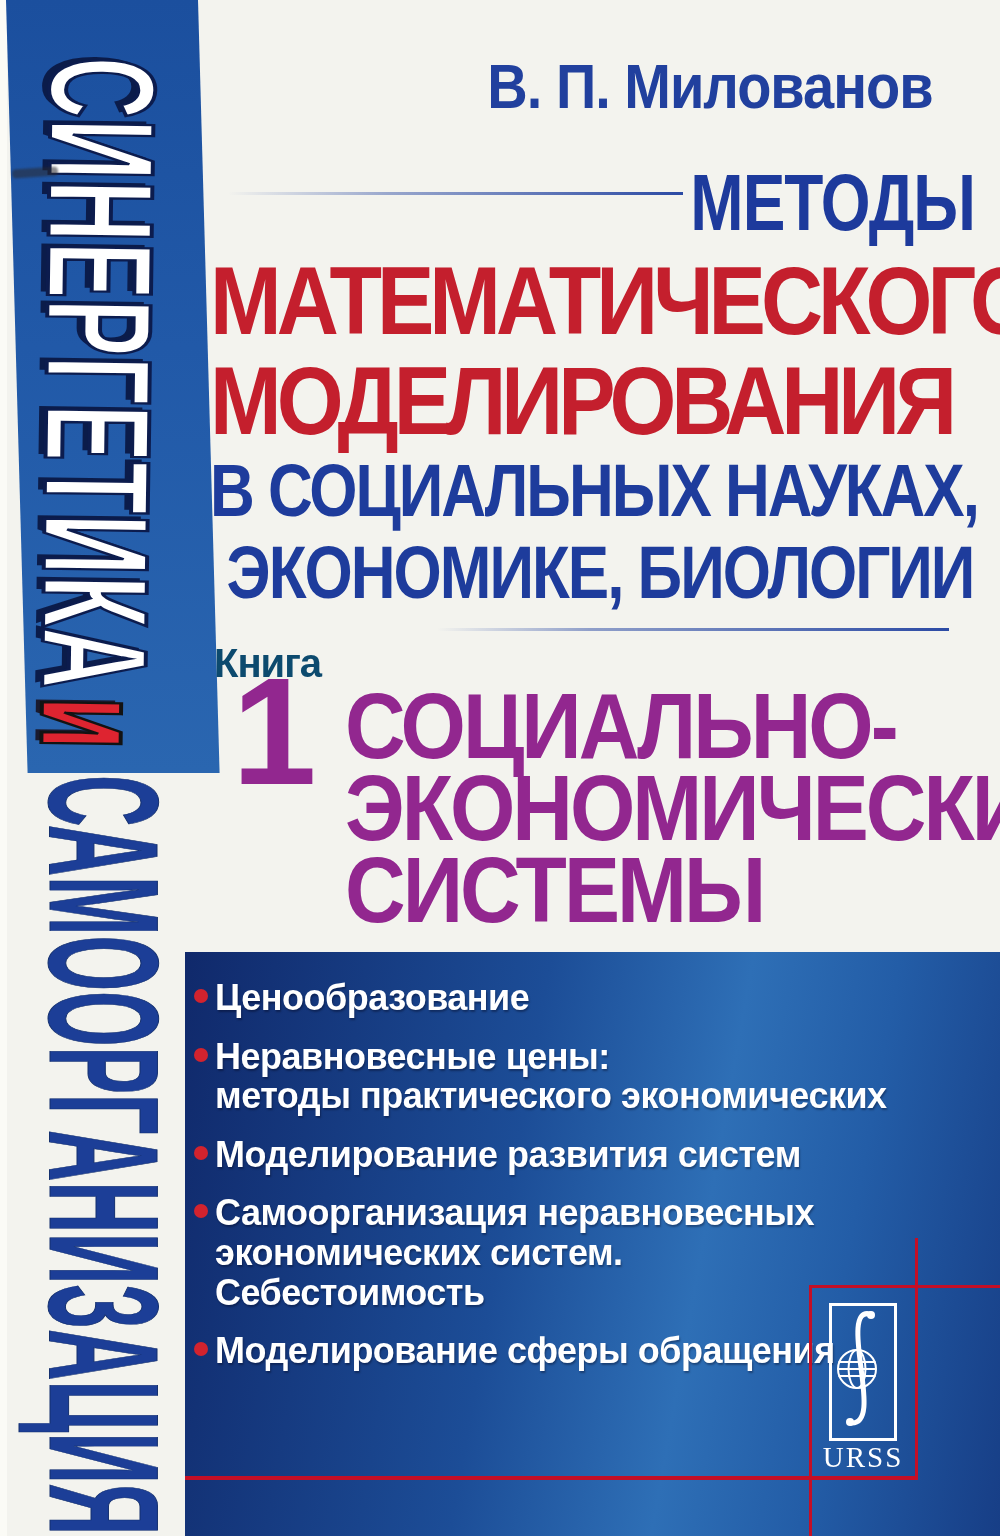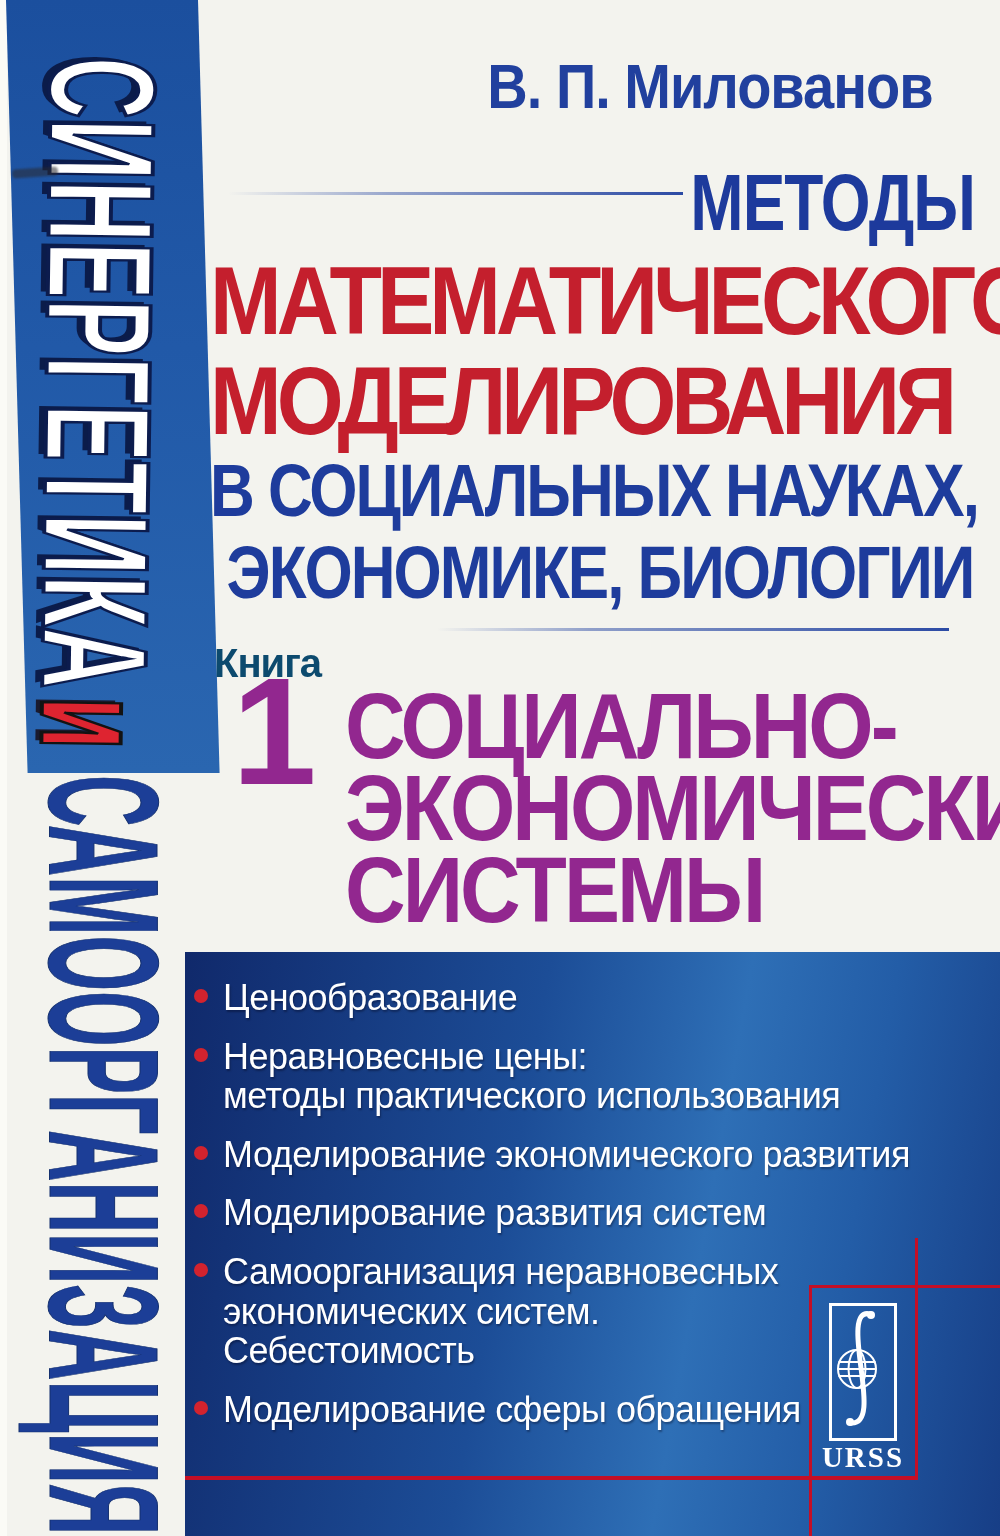--- a/index.html
+++ b/index.html
@@ -79,40 +79,40 @@
   .t-vol2{top:755px;}
   .t-vol3{top:837px;}
 
   
   .panel{
     position:absolute;left:185px;top:952px;width:815px;height:584px;
     background:linear-gradient(100deg,#10296b 0%,#1c4d97 40%,#2e6fb6 62%,#235da7 78%,#173e86 100%);
   }
   .topics{list-style:none;margin:0;padding:26px 0 0 0;}
   .topics li{
-    position:relative;padding-left:38px;margin-bottom:19px;
-    color:#ffffff;font-weight:normal;font-size:36px;line-height:1.1;
+    position:relative;padding-left:30px;margin-bottom:19px;
+    color:#ffffff;font-weight:bold;font-size:36px;line-height:1.1;
     white-space:pre-line;letter-spacing:-0.5px;
     text-shadow:1px 2px 2px rgba(0,0,20,0.35);
   }
   .dot{position:absolute;left:9px;top:11px;width:14px;height:14px;border-radius:50%;
     background:#d2232e;}
 
   
   .red{position:absolute;background:#c40f26;}
   .red-h-top{left:811px;top:1285px;width:189px;height:3px;}
   .red-h-bottom{left:185px;top:1476px;width:733px;height:4px;}
   .red-v-outer{left:915px;top:1238px;width:3px;height:242px;}
   .red-v-inner{left:809px;top:1285px;width:3px;height:251px;}
 
   
   .logo-rect{position:absolute;left:829px;top:1303px;width:62px;height:132px;
     border:3px solid #ffffff;}
   .logo-urss{position:absolute;left:805px;top:1441px;width:116px;text-align:center;
-    font-family:"Liberation Serif",serif;font-weight:bold;font-size:29px;color:#ffffff;
+    font-family:"Liberation Serif",serif;font-weight:normal;font-size:29px;color:#ffffff;
     letter-spacing:2px;}
 </style>
 </head>
 <body>
 
 <div class="cover">
   <div class="paper-edge"></div>
 
   <div class="band-blue"></div>
   <div class="vword vword-a">
@@ -134,22 +134,21 @@
   <div class="kniga">Книга</div>
   <div class="book-one">1</div>
   <div class="t-purple t-vol1">СОЦИАЛЬНО-</div>
   <div class="t-purple t-vol2">ЭКОНОМИЧЕСКИЕ</div>
   <div class="t-purple t-vol3">СИСТЕМЫ</div>
 
   <div class="panel">
     <ul class="topics">
       <li><span class="dot"></span><span>Ценообразование</span></li>
       <li><span class="dot"></span><span>Неравновесные цены:
-методы практического использования</span></li>
-      <li><span class="dot"></span><span>Моделирование экономического развития</span></li>
+методы практического экономических</span></li>
       <li><span class="dot"></span><span>Моделирование развития систем</span></li>
       <li><span class="dot"></span><span>Самоорганизация неравновесных
 экономических систем.
 Себестоимость</span></li>
       <li><span class="dot"></span><span>Моделирование сферы обращения</span></li>
     </ul>
   </div>
 
   <div class="red red-h-top"></div>
   <div class="red red-h-bottom"></div>

